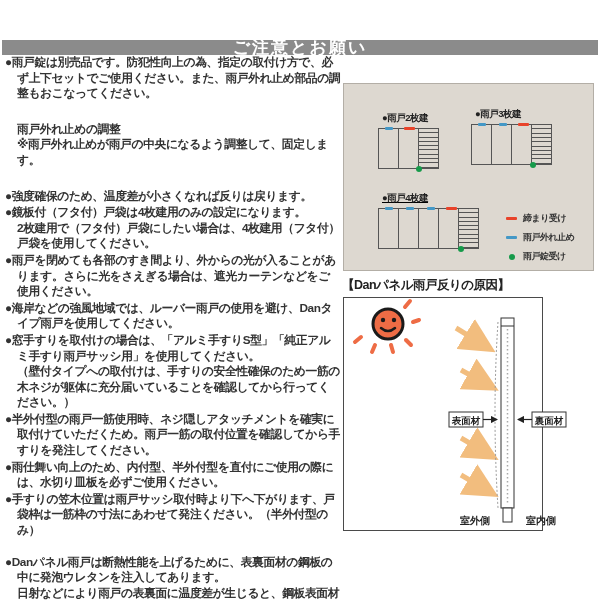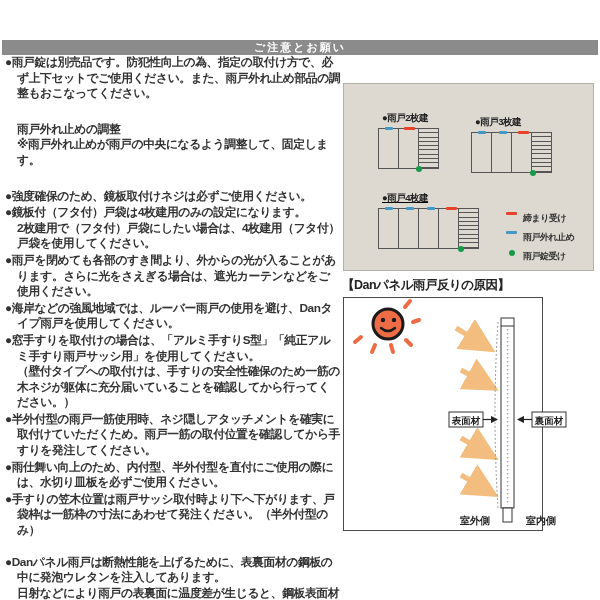--- a/index.html
+++ b/index.html
@@ -2,21 +2,21 @@
 <html><head>
 <meta charset="utf-8">
 <style>
   * { margin:0; padding:0; box-sizing:border-box; }
   html,body { background:#fff; }
   body { font-family:"Liberation Sans","DejaVu Sans",sans-serif; }
   .page { position:relative; width:600px; height:600px; background:#fff; overflow:hidden; }
 
   
   .header-bar { position:absolute; left:2px; top:40px; width:596px; height:15px;
-    background:#8b8b8b; color:#fff; font-size:11px; font-weight:bold;
+    background:#8b8b8b; color:#fff; font-size:17px; font-weight:bold;
     display:flex; align-items:center; justify-content:center; letter-spacing:2px; }
 
   
   .notes-col { position:absolute; left:5px; top:55px; width:336px; color:#333;
     font-size:11.8px; font-weight:bold; line-height:15.6px; letter-spacing:-0.4px; }
   .note { white-space:pre-line; padding-left:12px; text-indent:-12px; margin-bottom:1px; }
   .note.indent { text-indent:0; }
   .note.mt8 { margin-top:20px; }
   .note.mt6 { margin-top:16px; }
 
@@ -31,42 +31,42 @@
   .fig-label { font-size:9.5px; font-weight:bold; color:#222; margin:0 0 3px 4px; letter-spacing:-0.5px; }
   .shutter { position:relative; display:flex; height:41px; }
   .panel { width:21px; height:41px; border:1px solid #555; background:transparent; }
   .panel + .panel { margin-left:-1px; }
   .hatch { width:21px; height:41px; border:1px solid #555; margin-left:-1px;
     background:repeating-linear-gradient(180deg, rgba(0,0,0,0) 0px, rgba(0,0,0,0) 3.3px, #555 3.3px, #555 4.3px); }
   .mark { position:absolute; top:-1px; height:3px; border-radius:1px; }
   .gdot { position:absolute; bottom:-3px; width:6px; height:6px; border-radius:50%; }
 
   .legend { position:absolute; left:162px; top:128px; }
-  .legend-row { display:flex; align-items:flex-start; margin-bottom:6px; }
+  .legend-row { display:flex; align-items:center; margin-bottom:6px; }
   .legend-mark-dash { width:11px; height:3px; border-radius:1px; margin-right:6px; }
   .legend-mark-dot { width:6px; height:6px; border-radius:50%; margin:0 8px 0 3px; }
   .legend-label { font-size:9px; font-weight:bold; color:#333; letter-spacing:-0.5px; }
 
   .warp-box { position:absolute; left:343px; top:297px; width:200px; height:234px;
     background:#fff; border:1px solid #4a4a4a; }
 </style>
 </head>
 <body>
 
 <div class="page">
 
   <div class="header-bar">
     <span>ご注意とお願い</span>
   </div>
 
   <div class="notes-col">
     <div class="note">●雨戸錠は別売品です。防犯性向上の為、指定の取付け方で、必ず上下セットでご使用ください。また、雨戸外れ止め部品の調整もおこなってください。</div>
     <div class="note indent mt8">雨戸外れ止めの調整
 ※雨戸外れ止めが雨戸の中央になるよう調整して、固定します。</div>
-    <div class="note mt8">●強度確保のため、鏡板取付けネジは必ずご使用ください。</div>
+    <div class="note mt8">●強度確保のため、温度差が小さくなれば反りは戻ります。</div>
     <div class="note">●鏡板付（フタ付）戸袋は4枚建用のみの設定になります。
 2枚建用で（フタ付）戸袋にしたい場合は、4枚建用（フタ付）戸袋を使用してください。</div>
     <div class="note">●雨戸を閉めても各部のすき間より、外からの光が入ることがあります。さらに光をさえぎる場合は、遮光カーテンなどをご使用ください。</div>
     <div class="note">●海岸などの強風地域では、ルーバー雨戸の使用を避け、Danタイプ雨戸を使用してください。</div>
     <div class="note">●窓手すりを取付けの場合は、「アルミ手すりS型」「純正アルミ手すり雨戸サッシ用」を使用してください。
 （壁付タイプへの取付けは、手すりの安全性確保のため一筋の木ネジが躯体に充分届いていることを確認してから行ってください。）</div>
     <div class="note">●半外付型の雨戸一筋使用時、ネジ隠しアタッチメントを確実に取付けていただくため。雨戸一筋の取付位置を確認してから手すりを発注してください。</div>
     <div class="note">●雨仕舞い向上のため、内付型、半外付型を直付にご使用の際には、水切り皿板を必ずご使用ください。</div>
     <div class="note">●手すりの笠木位置は雨戸サッシ取付時より下へ下がります、戸袋枠は一筋枠の寸法にあわせて発注ください。（半外付型のみ）</div>
     <div class="note mt6">●Danパネル雨戸は断熱性能を上げるために、表裏面材の鋼板の中に発泡ウレタンを注入してあります。
@@ -80,21 +80,21 @@
       <div class="fig-label">●雨戸2枚建</div>
       <div class="shutter">
           <div class="panel"></div>
           <div class="panel"></div>
           <div class="hatch"></div>
           <span class="mark" style="background: rgb(68, 152, 198); left: 7px; width: 8px;"></span>
           <span class="mark" style="background: rgb(232, 67, 42); left: 26px; width: 11px;"></span>
           <span class="gdot" style="background: rgb(22, 154, 74); left: 38px;"></span>
         </div>
     </div>
-    <div class="fig" style="left:127px; top:32px;">
+    <div class="fig" style="left:127px; top:24px;">
       <div class="fig-label">●雨戸3枚建</div>
       <div class="shutter">
           <div class="panel"></div>
           <div class="panel"></div>
           <div class="panel"></div>
           <div class="hatch"></div>
           <span class="mark" style="background: rgb(68, 152, 198); left: 7px; width: 8px;"></span>
           <span class="mark" style="background: rgb(68, 152, 198); left: 28px; width: 8px;"></span>
           <span class="mark" style="background: rgb(232, 67, 42); left: 47px; width: 11px;"></span>
           <span class="gdot" style="background: rgb(22, 154, 74); left: 59px;"></span>

